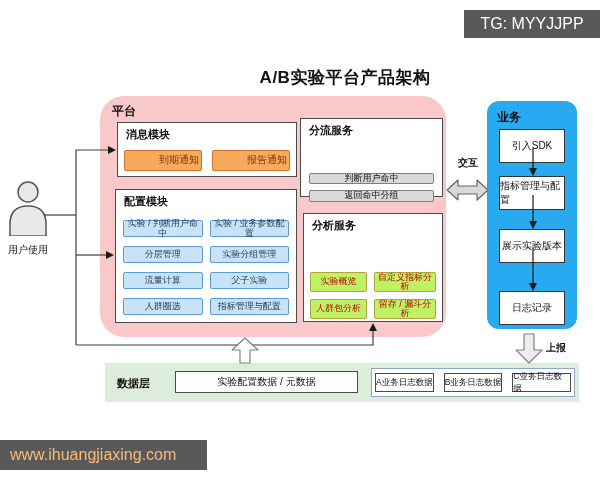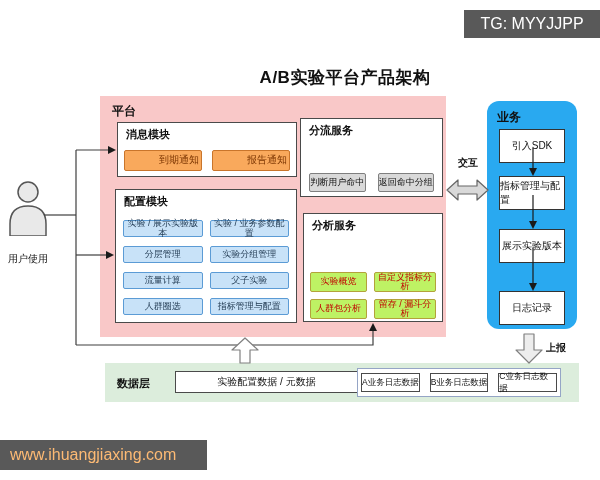--- a/index.html
+++ b/index.html
@@ -8,23 +8,23 @@
 
   .tg-badge { position:absolute; left:464px; top:10px; width:136px; height:28px;
     background:#595959; color:#fff; font-size:16px; display:flex; align-items:center; justify-content:center; }
   .bottom-bar { position:absolute; left:0; top:440px; width:207px; height:30px;
     background:#595959; color:#fdba74; font-size:16px; display:flex; align-items:center; padding-left:10px; }
 
   .title { position:absolute; left:120px; top:66px; width:450px; text-align:center;
     font-size:17px; font-weight:bold; color:#111; letter-spacing:0.5px; }
 
   .person { position:absolute; left:6px; top:180px; width:44px; height:56px; }
-  .person-label { position:absolute; left:0; top:243px; width:56px; text-align:center; font-size:10px; color:#111;margin-top:9px; }
+  .person-label { position:absolute; left:0; top:243px; width:56px; text-align:center; font-size:10px; color:#111; }
 
-  .platform { position:absolute; left:100px; top:96px; width:346px; height:241px; background:#F9C8C8; }
+  .platform { position:absolute; left:100px; top:96px; width:346px; height:241px; background:#F9C8C8;border-radius:24px; }
   .platform-label { position:absolute; left:12px; top:7px; font-size:12px; font-weight:bold; color:#111; }
 
   .module { position:absolute; background:#fff; border:1px solid #4a4a4a; }
   .module-label { position:absolute; left:8px; top:4px; font-size:11px; font-weight:bold; color:#111;font-family:Liberation Serif, serif; }
 
   .mod-msg      { left:17px;  top:26px;  width:180px; height:55px; }
   .mod-config   { left:15px;  top:93px;  width:182px; height:134px; }
   .mod-split    { left:200px; top:22px;  width:143px; height:79px; }
   .mod-analysis { left:203px; top:117px; width:140px; height:109px; }
 
@@ -32,40 +32,40 @@
     text-align:center; line-height:1.05; }
   .btn-orange { background:#F9A95C; border:1px solid #C9752B; color:#7A3400; font-size:10px; height:21px;padding-left:32px; }
   .btn-blue   { background:#C8E2F8; border:1px solid #5B9BD5; color:#1F3850; font-size:9px;  height:17px; }
   .btn-gray   { background:#D9D9D9; border:1px solid #7F7F7F; color:#111;    font-size:9px;  height:19px; }
   .btn-yellow { background:#bef264; border:1px solid #B3A23B; color:#C00000; font-size:9px;  height:20px; }
 
   .msg-row { position:absolute; left:6px; right:6px; top:27px; display:flex; gap:10px; }
   .msg-row .btn { flex:1; }
   .config-grid { position:absolute; left:7px; right:7px; top:30px;
     display:grid; grid-template-columns:1fr 1fr; column-gap:7px; row-gap:9px; }
-  .split-row { position:absolute; left:8px; right:8px; top:54px; display:flex; gap:12px; }
+  .split-row { position:absolute; left:8px; right:8px; top:54px; display:flex; gap:6px;flex-direction:column; }
   .split-row .btn { flex:1; }
   .analysis-grid { position:absolute; left:6px; right:6px; top:58px;
     display:grid; grid-template-columns:1fr 1.08fr; column-gap:7px; row-gap:7px; }
 
   .biz { position:absolute; left:487px; top:101px; width:90px; height:228px; background:#29A9F0;border-radius:12px; }
   .biz-label { position:absolute; left:10px; top:8px; font-size:12px; font-weight:bold; color:#111; }
   .biz-step { position:absolute; left:12px; width:66px; height:34px; background:#fff;
     border:1px solid #333; color:#111; font-size:10px; display:flex; align-items:center; justify-content:center; }
 
   .interact-label { position:absolute; left:448px; top:156px; width:40px; text-align:center;
     font-size:10px; font-weight:bold; color:#111; }
   .report-label { position:absolute; left:546px; top:341px; width:30px;
     font-size:10px; font-weight:bold; color:#111; }
 
   .data-layer { position:absolute; left:105px; top:363px; width:474px; height:39px; background:#DCEDDC; }
   .data-layer-label { position:absolute; left:12px; top:13px; font-size:11px; font-weight:bold; color:#111; }
   .config-data-box { position:absolute; left:70px; top:8px; width:183px; height:22px; background:#fff;
     border:1px solid #4a4a4a; display:flex; align-items:center; justify-content:center; font-size:10px; color:#111; }
-  .log-group { position:absolute; left:252px; top:5px; width:204px; height:29px; background:#fff;
+  .log-group { position:absolute; left:266px; top:5px; width:204px; height:29px; background:#fff;
     border:1px solid #95a5c6; display:flex; gap:10px; padding:4px 3px; }
   .log-box { flex:1; background:#fff; border:1px solid #4a4a4a; display:flex; align-items:center;
     justify-content:center; font-size:8.5px; color:#111; }
 
   .overlay { position:absolute; left:0; top:0; width:600px; height:480px; pointer-events:none; }
 </style>
 </head>
 <body>
 
 <div class="stage">
@@ -89,21 +89,21 @@
       <div class="module-label">消息模块</div>
       <div class="msg-row">
         <div class="btn btn-orange">到期通知</div>
         <div class="btn btn-orange">报告通知</div>
       </div>
     </div>
 
     <div class="module mod-config">
       <div class="module-label">配置模块</div>
       <div class="config-grid">
-        <div class="btn btn-blue">实验 / 展示实验版本</div>
+        <div class="btn btn-blue">实验 / 判断用户命中</div>
         <div class="btn btn-blue">实验 / 业务参数配置</div>
         <div class="btn btn-blue">分层管理</div>
         <div class="btn btn-blue">实验分组管理</div>
         <div class="btn btn-blue">流量计算</div>
         <div class="btn btn-blue">父子实验</div>
         <div class="btn btn-blue">人群圈选</div>
         <div class="btn btn-blue">指标管理与配置</div>
       </div>
     </div>
 

